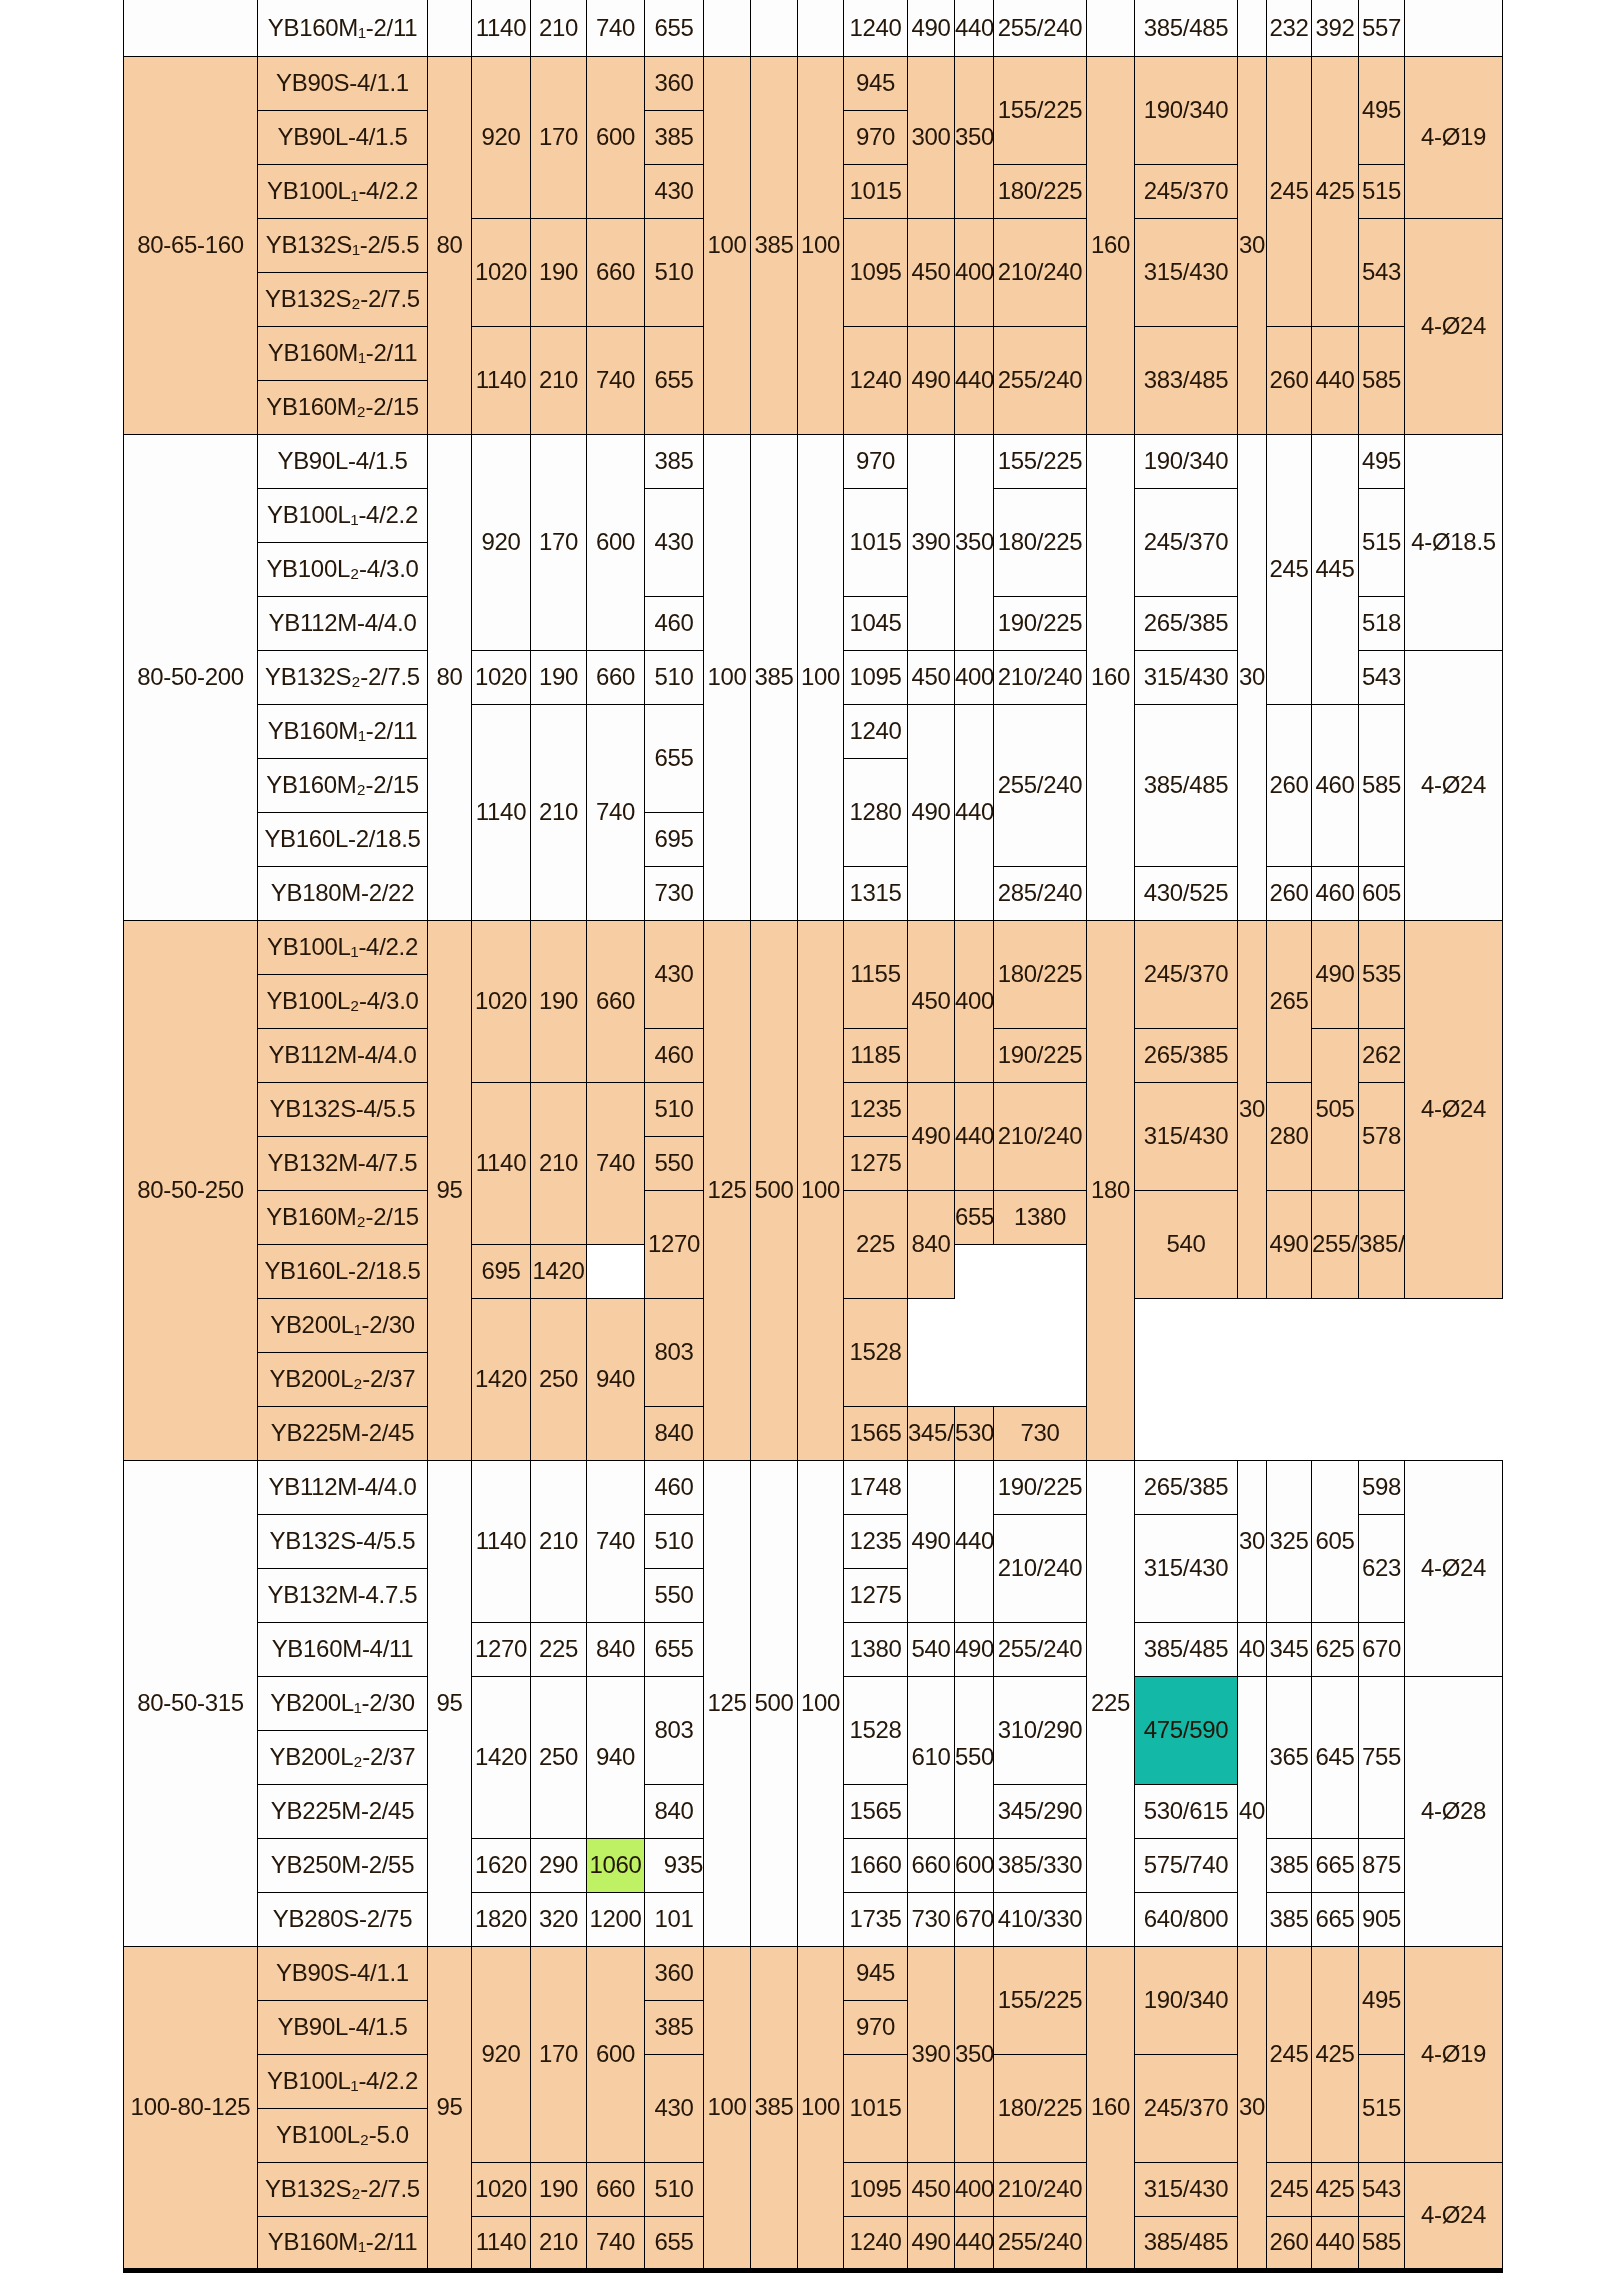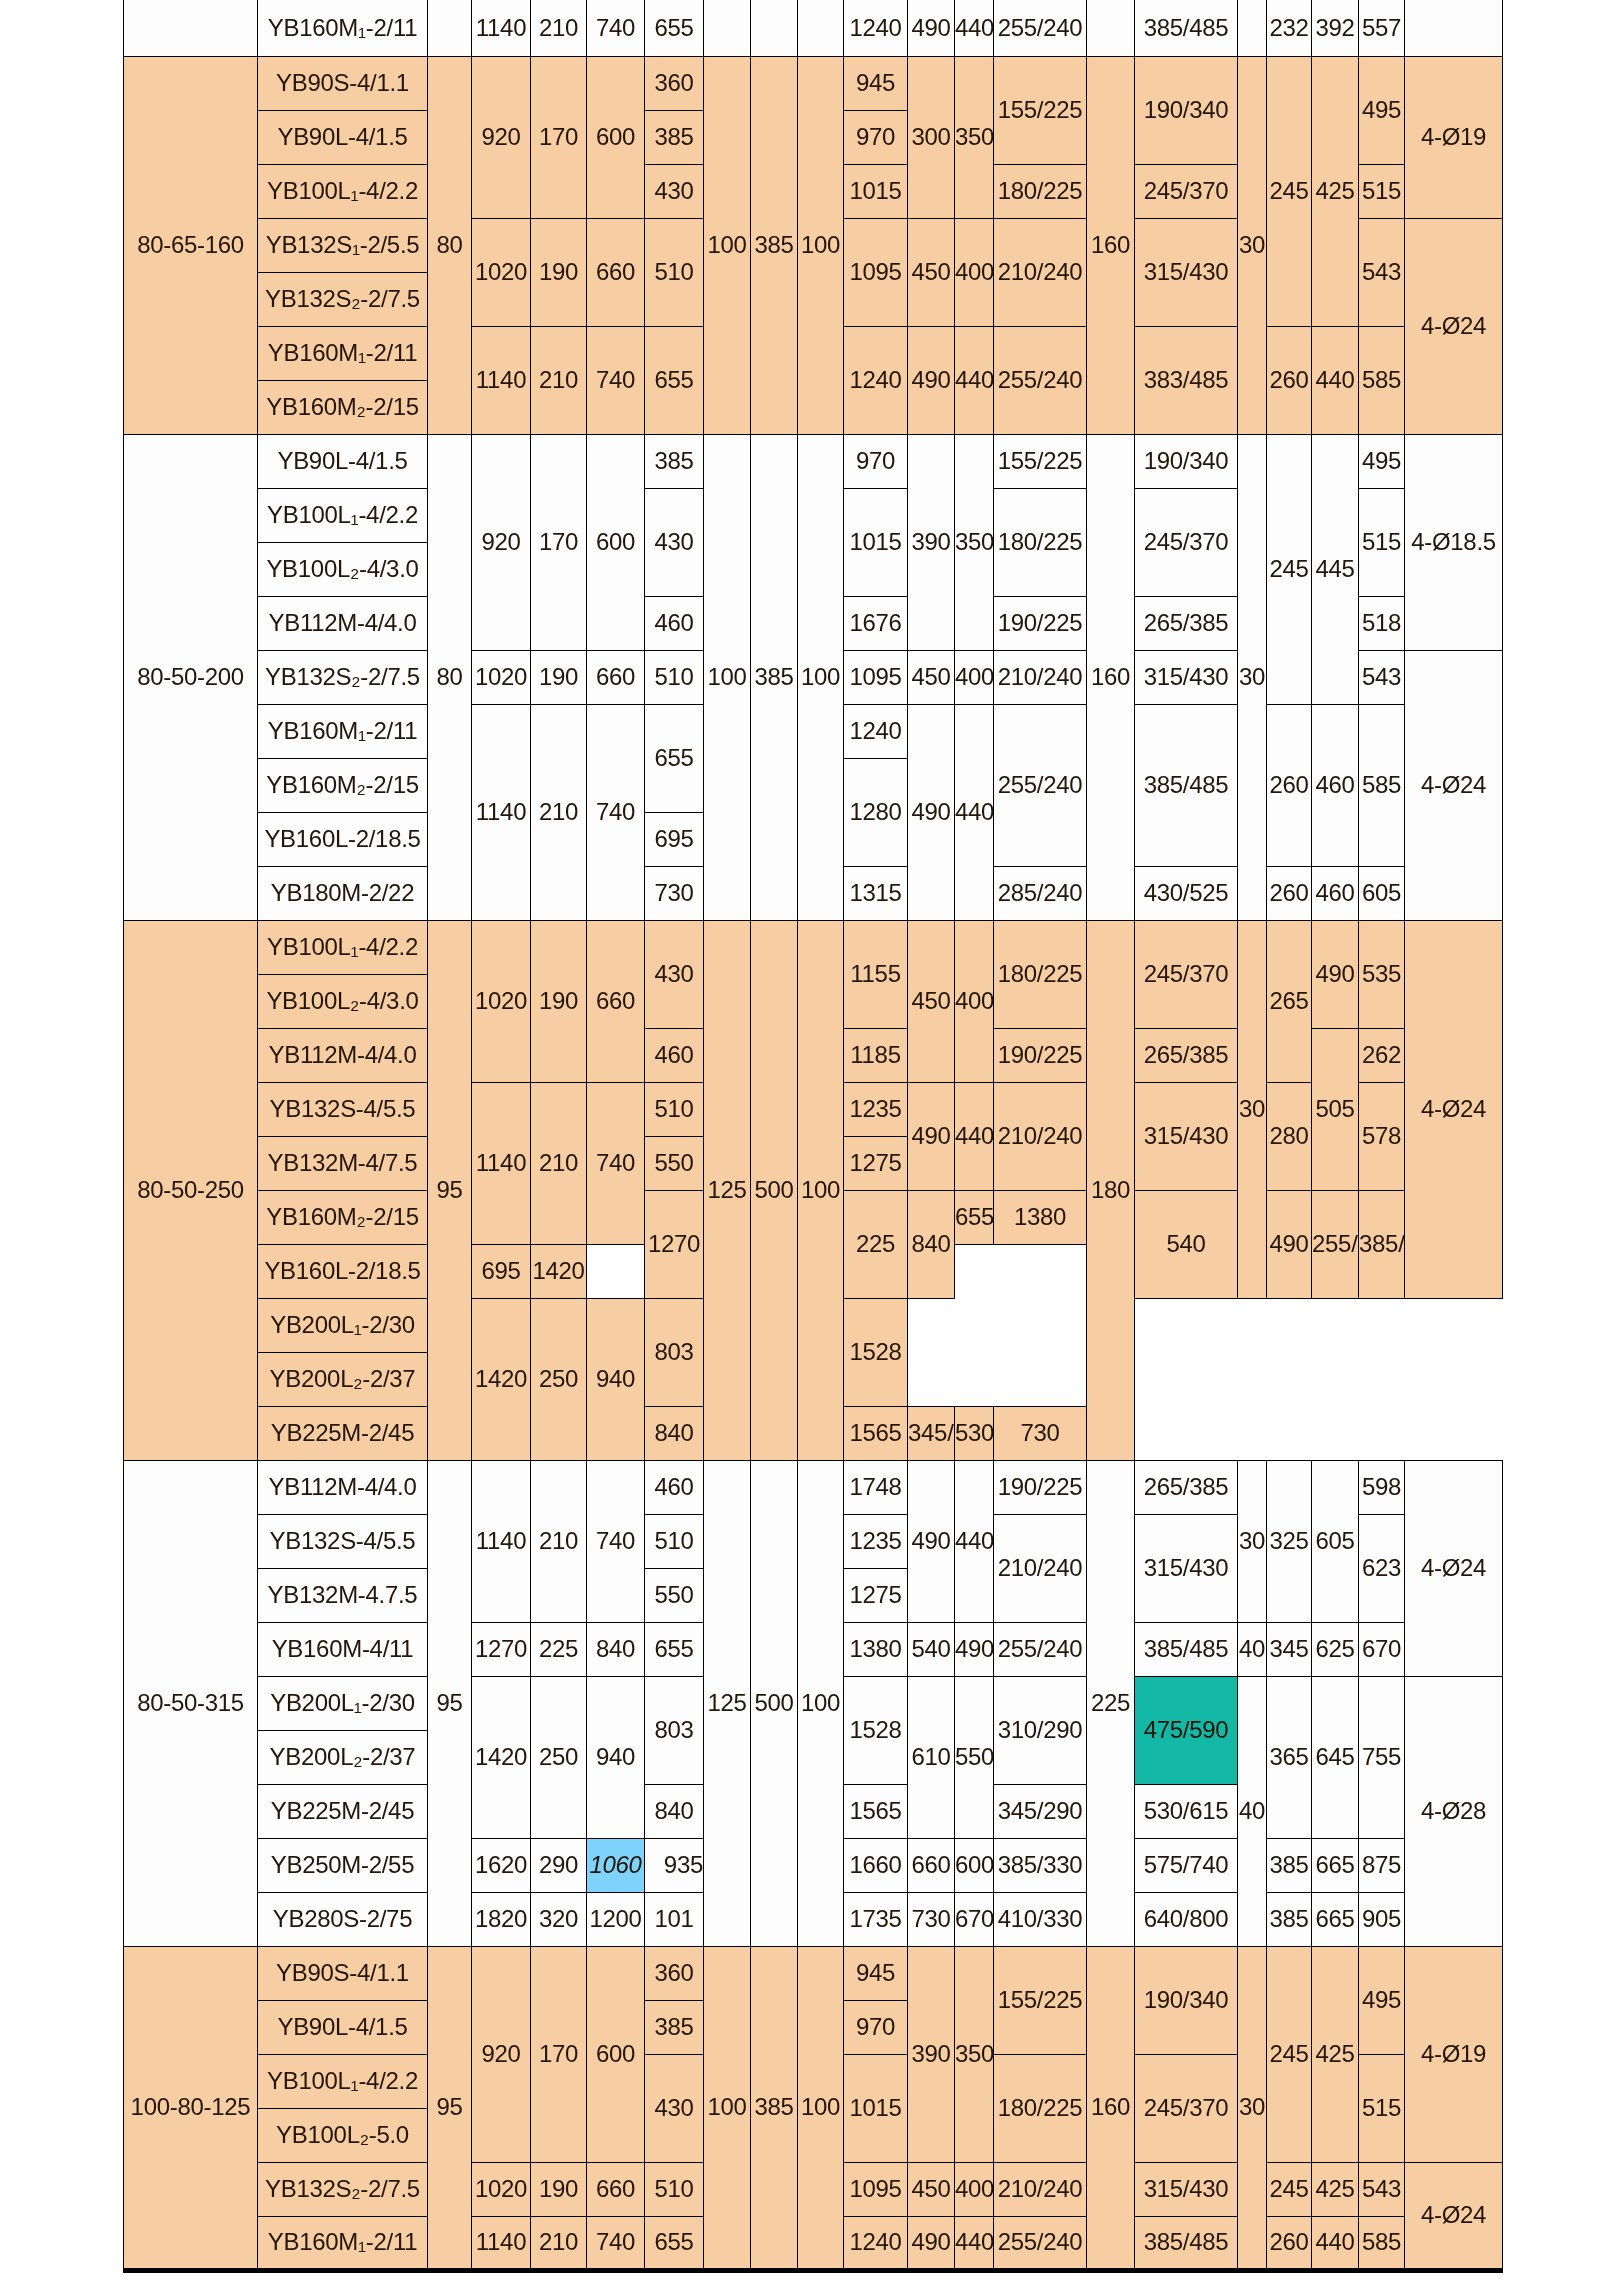--- a/index.html
+++ b/index.html
@@ -183,21 +183,21 @@
         <td rowspan="2" style="background: rgb(253, 253, 253);">180/225</td>
         <td rowspan="2" style="background: rgb(253, 253, 253);">245/370</td>
         <td rowspan="2" style="background: rgb(253, 253, 253);">515</td>
       </tr>
       <tr>
         <td class="motor-col" style="background: rgb(253, 253, 253);">YB100L₂-4/3.0</td>
       </tr>
       <tr>
         <td class="motor-col" style="background: rgb(253, 253, 253);">YB112M-4/4.0</td>
         <td style="background: rgb(253, 253, 253);">460</td>
-        <td style="background: rgb(253, 253, 253);">1676</td>
+        <td style="background: rgb(253, 253, 253);">1045</td>
         <td style="background: rgb(253, 253, 253);">190/225</td>
         <td style="background: rgb(253, 253, 253);">265/385</td>
         <td style="background: rgb(253, 253, 253);">518</td>
       </tr>
       <tr>
         <td class="motor-col" style="background: rgb(253, 253, 253);">YB132S₂-2/7.5</td>
         <td style="background: rgb(253, 253, 253);">1020</td>
         <td style="background: rgb(253, 253, 253);">190</td>
         <td style="background: rgb(253, 253, 253);">660</td>
         <td style="background: rgb(253, 253, 253);">510</td>
@@ -408,21 +408,21 @@
         <td class="motor-col" style="background: rgb(253, 253, 253);">YB225M-2/45</td>
         <td style="background: rgb(253, 253, 253);">840</td>
         <td style="background: rgb(253, 253, 253);">1565</td>
         <td style="background: rgb(253, 253, 253);">345/290</td>
         <td style="background: rgb(253, 253, 253);">530/615</td>
       </tr>
       <tr>
         <td class="motor-col" style="background: rgb(253, 253, 253);">YB250M-2/55</td>
         <td style="background: rgb(253, 253, 253);">1620</td>
         <td style="background: rgb(253, 253, 253);">290</td>
-        <td style="background: #7dd3fc; font-style: italic;">1060</td>
+        <td style="background: #bef264;">1060</td>
         <td style="background: rgb(253, 253, 253); text-align: right;">935</td>
         <td style="background: rgb(253, 253, 253);">1660</td>
         <td style="background: rgb(253, 253, 253);">660</td>
         <td style="background: rgb(253, 253, 253);">600</td>
         <td style="background: rgb(253, 253, 253);">385/330</td>
         <td style="background: rgb(253, 253, 253);">575/740</td>
         <td style="background: rgb(253, 253, 253);">385</td>
         <td style="background: rgb(253, 253, 253);">665</td>
         <td style="background: rgb(253, 253, 253);">875</td>
       </tr>

